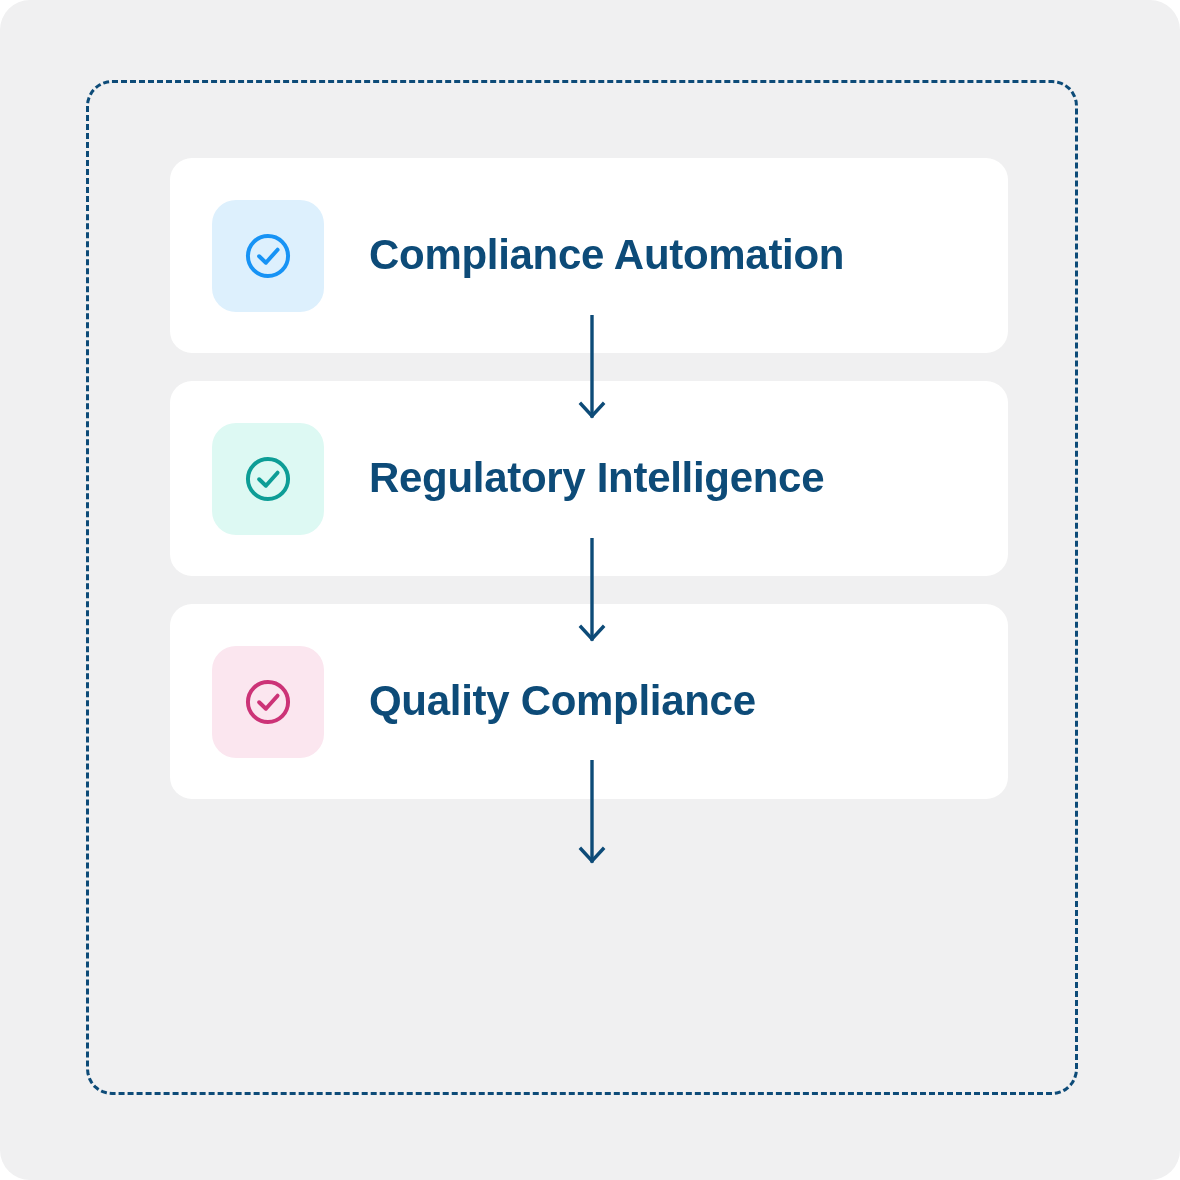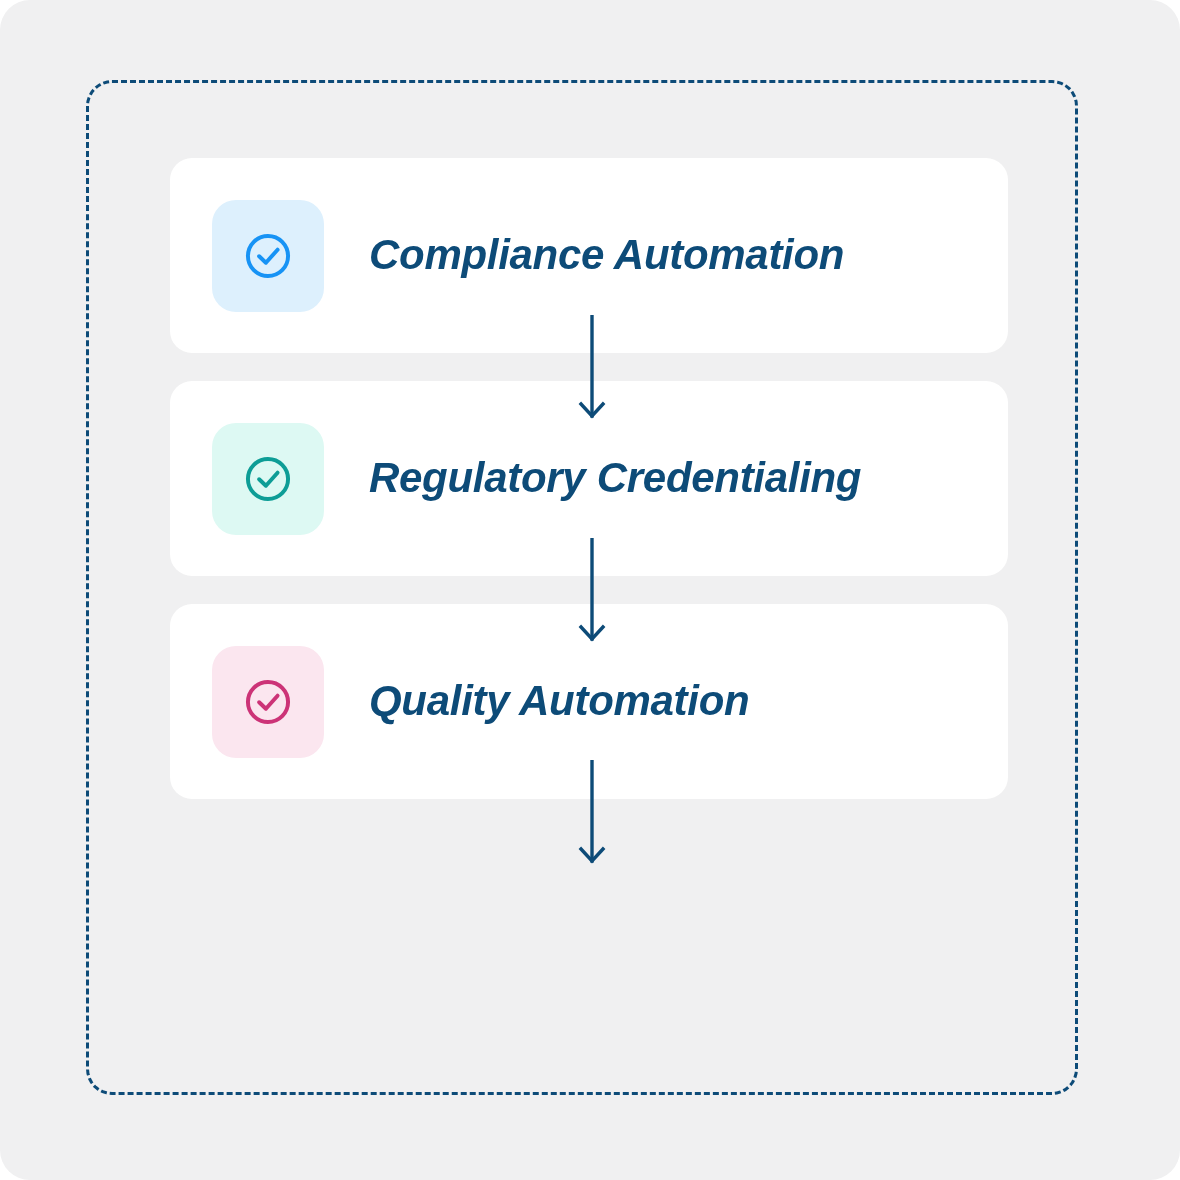--- a/index.html
+++ b/index.html
@@ -38,21 +38,20 @@
 
   
   #steps {
     position: absolute;
     left: 170px;
     top: 158px;
     width: 838px;
     display: flex;
     flex-direction: column;
     gap: 28px;
-    font-style: italic;
   }
 
   .step-card {
     position: relative;
     background: #ffffff;
     border-radius: 22px;
     height: 195px;
     display: flex;
     align-items: center;
     padding-left: 42px;
@@ -120,33 +119,33 @@
 
     <div class="step-card">
       <div class="icon-tile" style="background:#ddf9f3">
         <span>
           <svg width="56" height="56" viewBox="0 0 24 24" fill="none" stroke="#0d9d96" stroke-width="1.7" stroke-linecap="round" stroke-linejoin="round">
             <circle cx="12" cy="12" r="8.6"></circle>
             <polyline points="8.2,12.1 11.1,14.9 16.1,9.3"></polyline>
           </svg>
         </span>
       </div>
-      <div class="step-label">Regulatory Credentialing</div>
+      <div class="step-label">Regulatory Intelligence</div>
     </div>
 
     <div class="step-card">
       <div class="icon-tile" style="background:#fbe6ef">
         <span>
           <svg width="56" height="56" viewBox="0 0 24 24" fill="none" stroke="#cc3377" stroke-width="1.7" stroke-linecap="round" stroke-linejoin="round">
             <circle cx="12" cy="12" r="8.6"></circle>
             <polyline points="8.2,12.1 11.1,14.9 16.1,9.3"></polyline>
           </svg>
         </span>
       </div>
-      <div class="step-label">Quality Automation</div>
+      <div class="step-label">Quality Compliance</div>
     </div>
 
 
   </div>
 
   <div class="connector" id="connector-1">
     <svg width="34" height="108" viewBox="0 0 34 108" fill="none" stroke="#0d4b78" stroke-width="3.4" stroke-linecap="square" stroke-linejoin="miter">
       <line x1="17" y1="0" x2="17" y2="101"></line>
       <polyline points="6,89 17,101 28,89" fill="none"></polyline>
     </svg>

